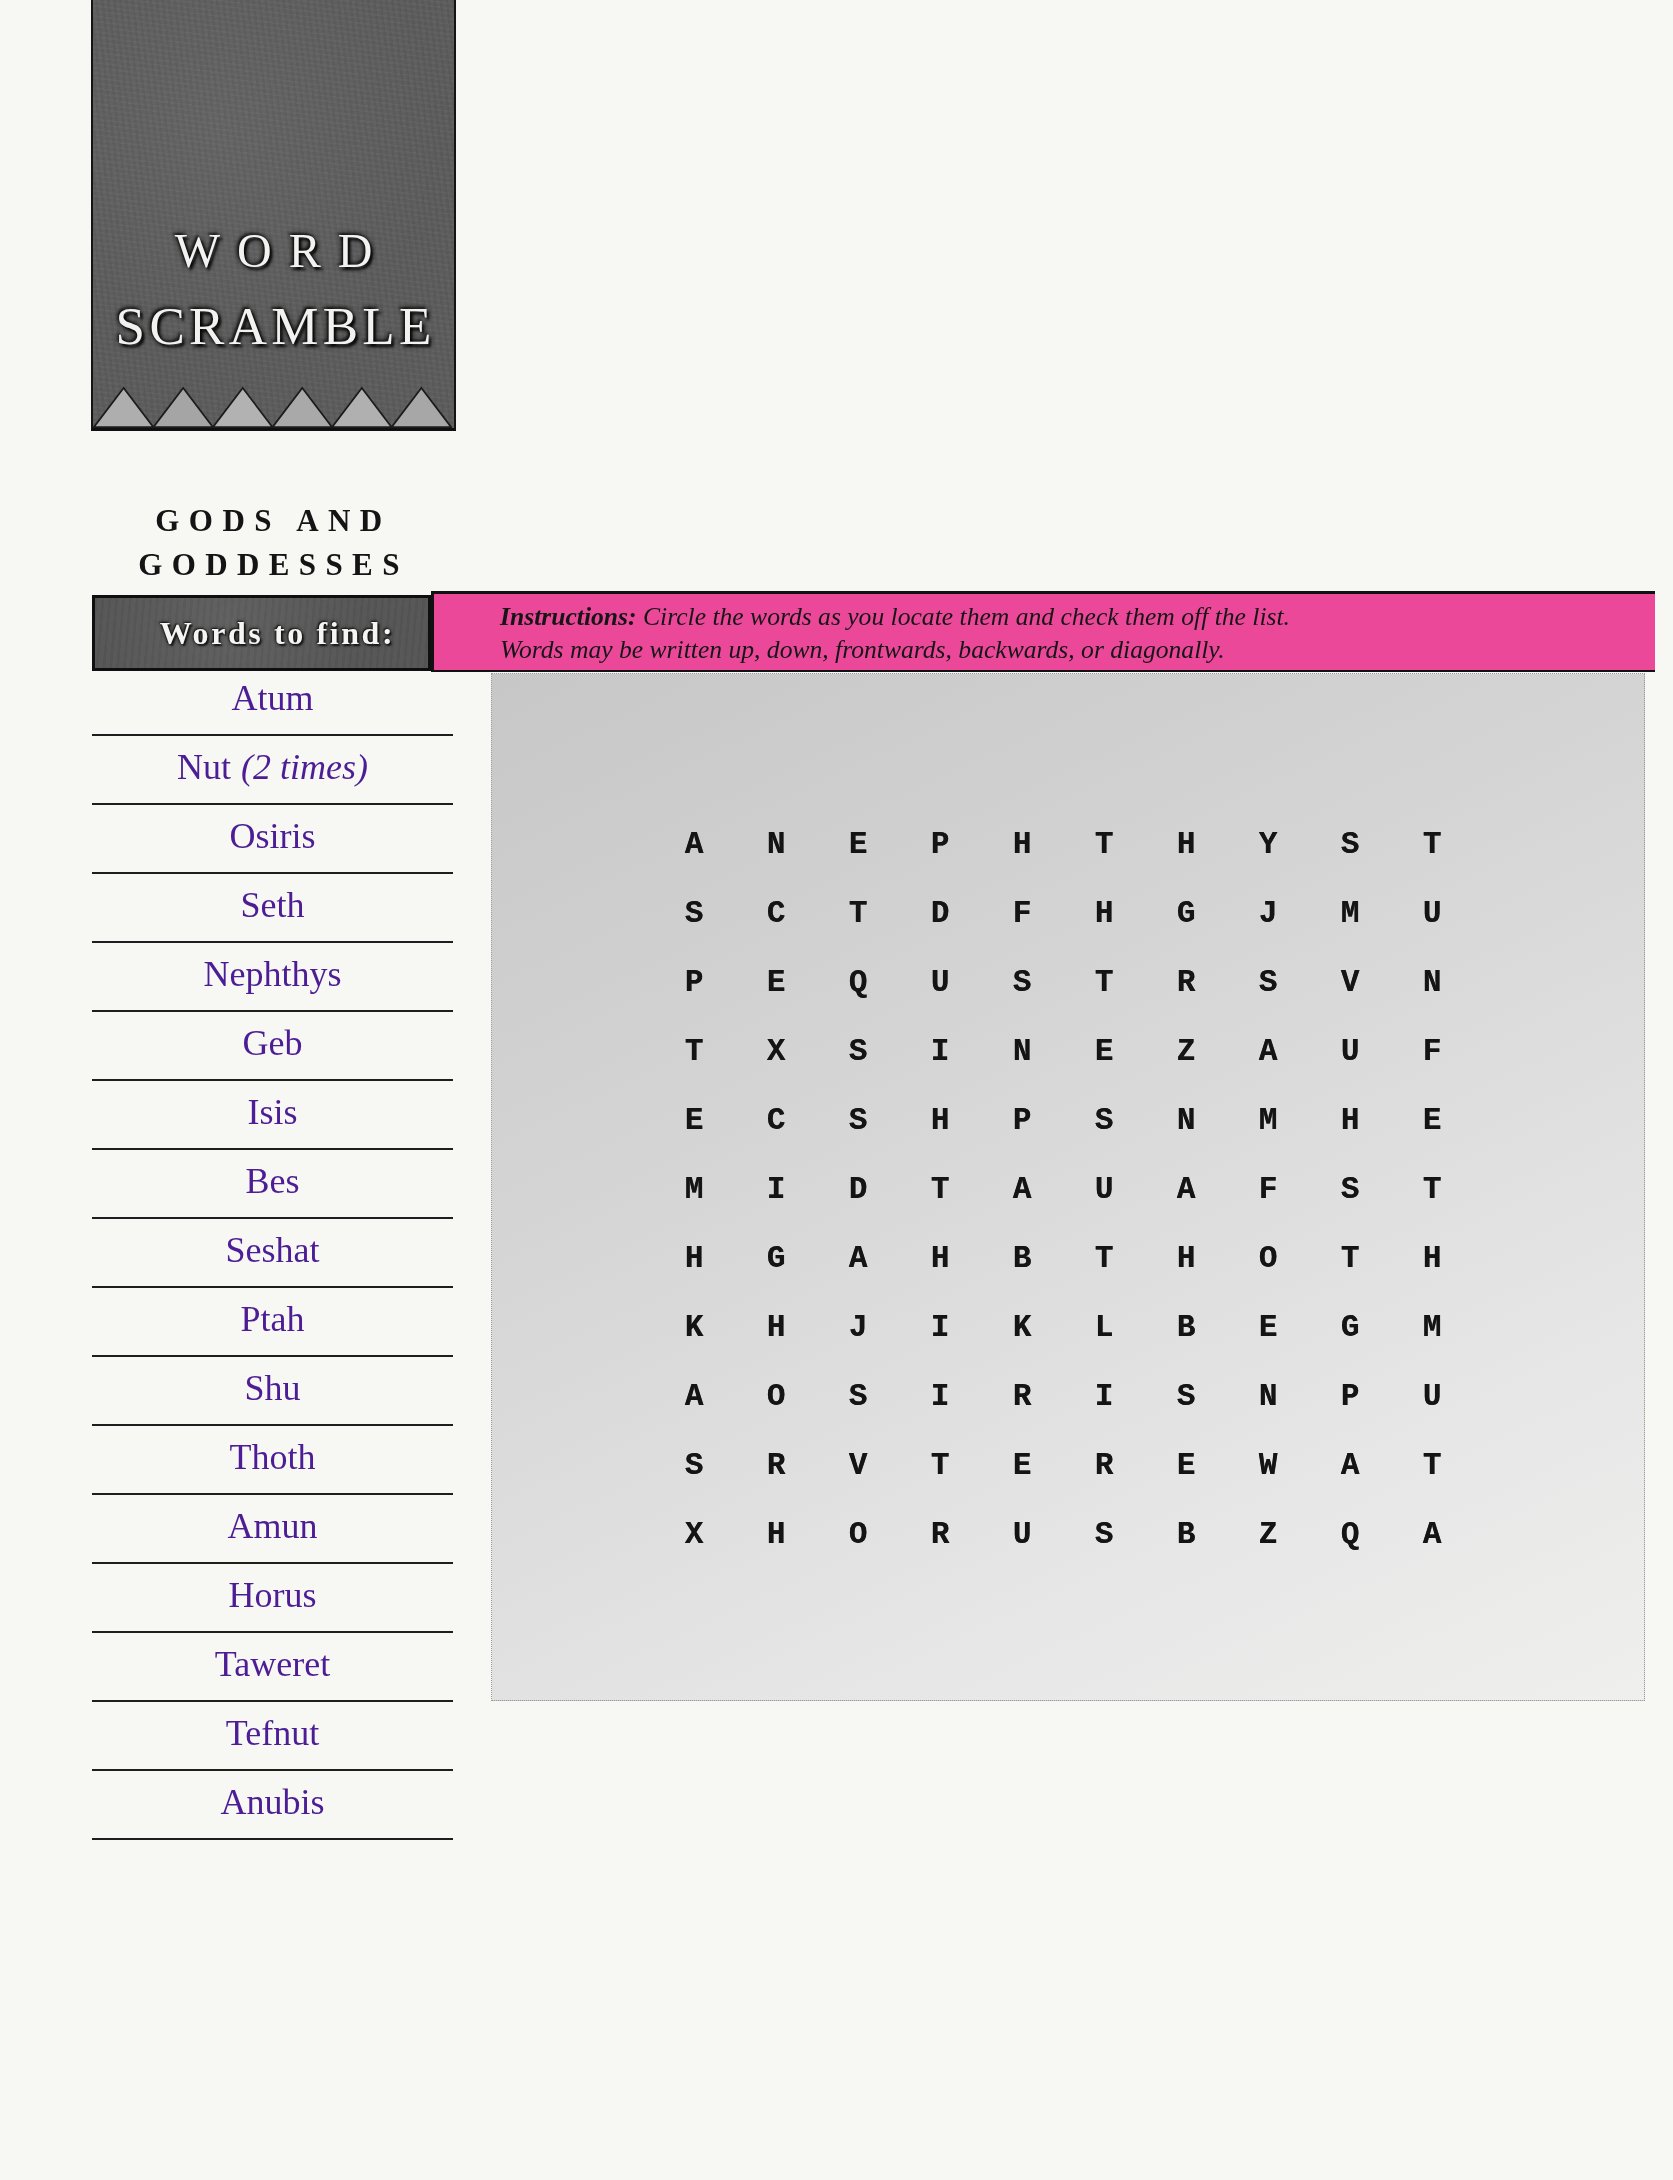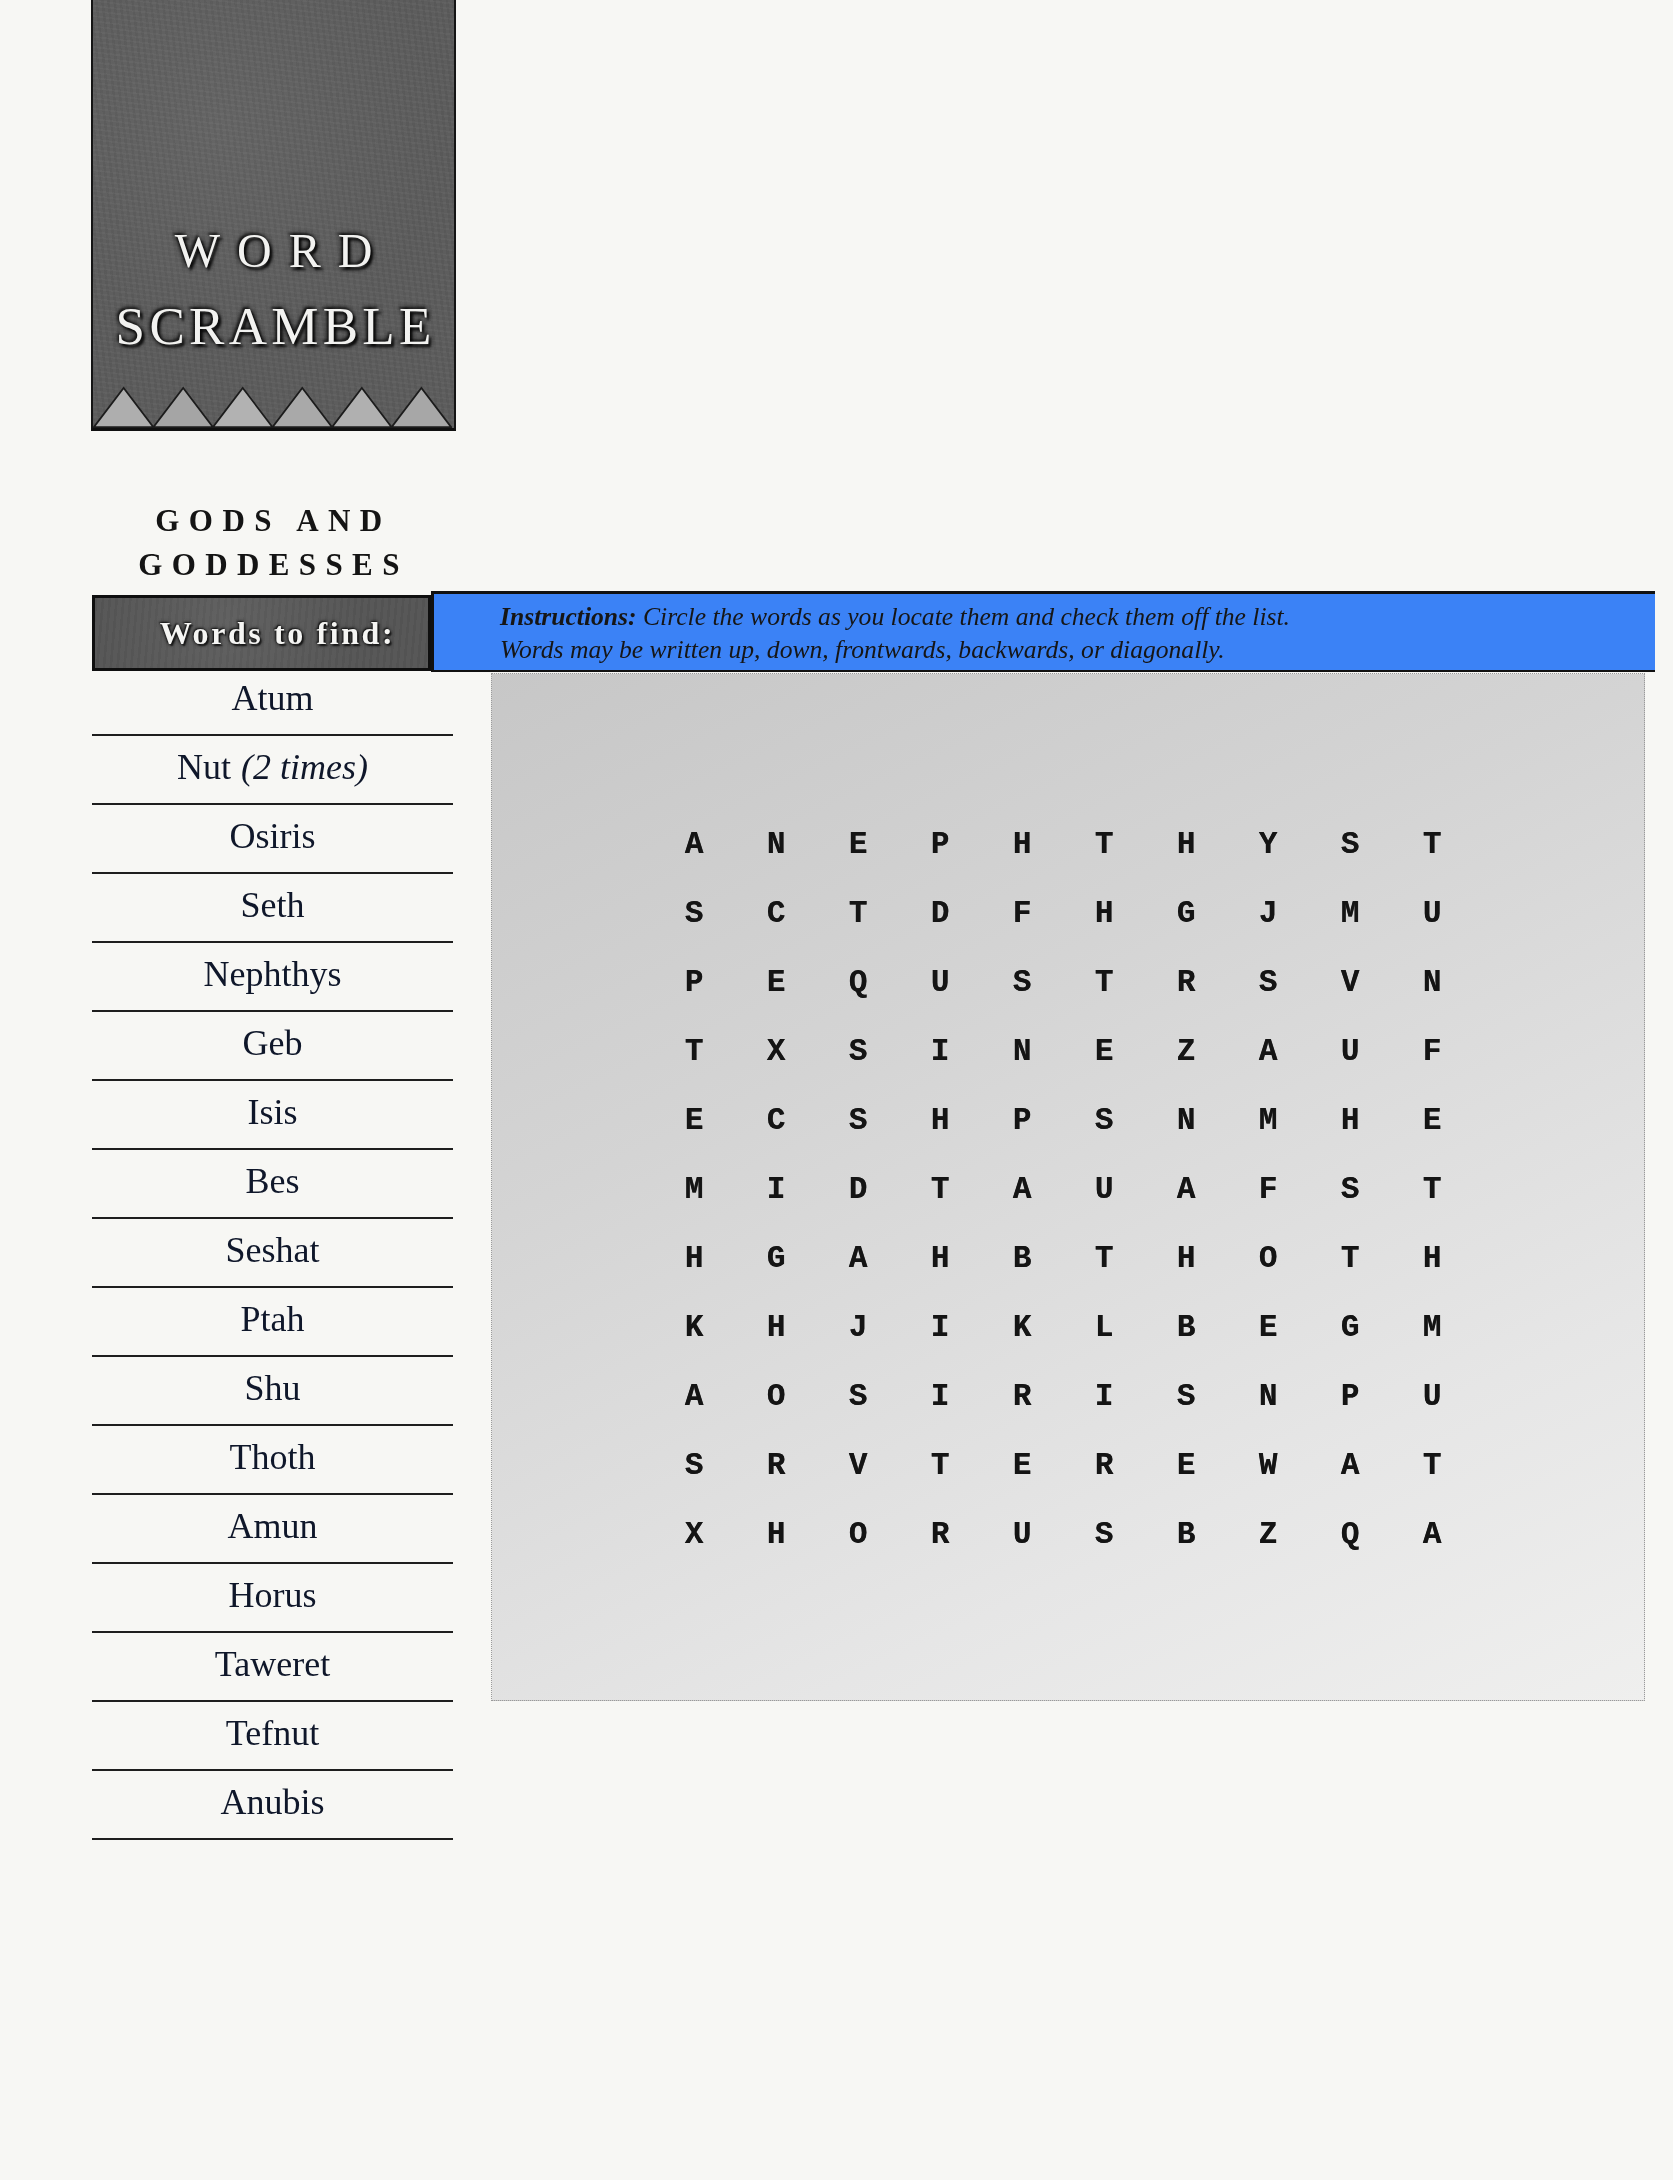--- a/index.html
+++ b/index.html
@@ -59,31 +59,31 @@
     padding-left:32px;
   }
   #instructions{
     position:absolute;left:431px;top:591px;width:1224px;height:81px;
     box-sizing:border-box;
     border-top:3.4px solid #111;
     border-bottom:2.6px solid #111;
     border-left:3.4px solid #111;
     padding:6px 0 0 66px;
     font-style:italic;font-size:25.6px;line-height:33px;color:#161616;
-    background:#3b82f6;
+    background:#ec4899;
   }
   .instr-label{font-weight:bold;}
 
   
   #word-list{position:absolute;left:92px;top:667px;width:361px;}
   .word-row{
     box-sizing:border-box;height:69px;width:100%;
     border-bottom:2.6px solid #1e1e1e;
     display:flex;align-items:center;justify-content:center;
-    font-size:36px;color:#0f172a;padding-bottom:5.1px;
+    font-size:36px;color:#4c1d95;padding-bottom:5.1px;
   }
   .word-note{font-style:italic;margin-left:10.2px;}
 
   
   #grid-box{
     position:absolute;left:491px;top:673px;width:1154px;height:1028px;
     background:linear-gradient(155deg,#c7c7c7 0%,#d4d4d4 35%,#e6e6e6 75%,#efefee 100%);
     border:0.9px dotted #9a9a9a;
     box-sizing:border-box;
   }

